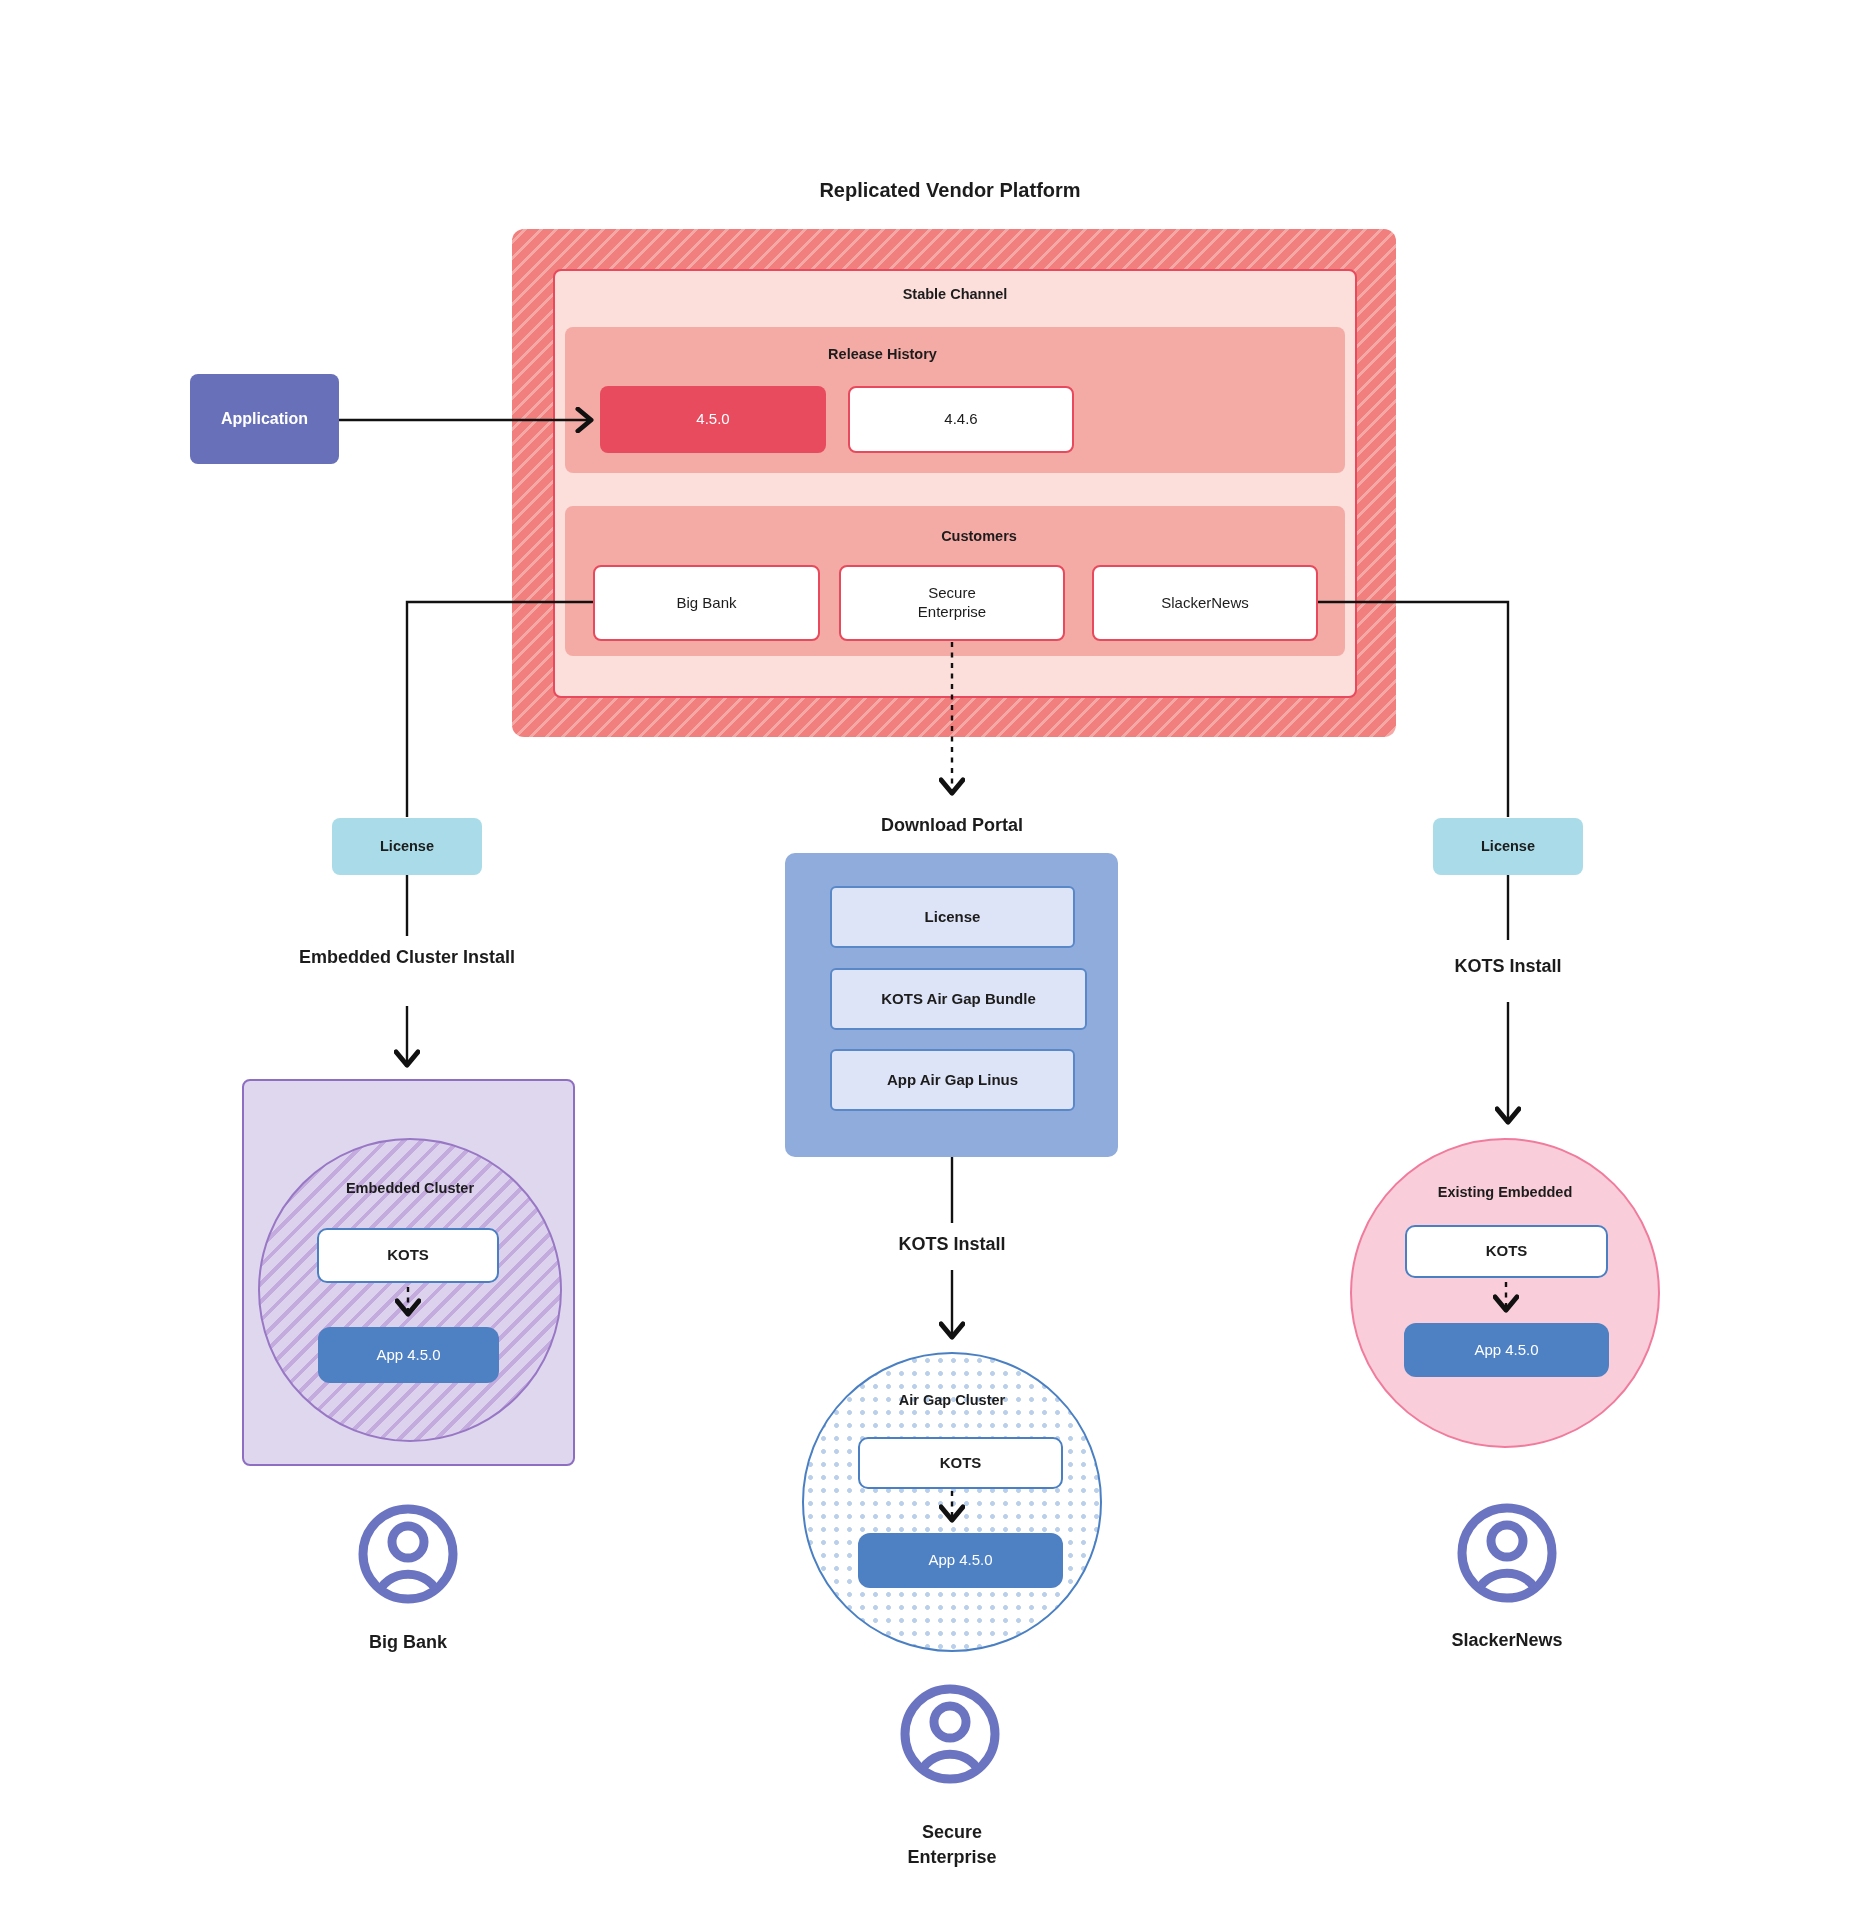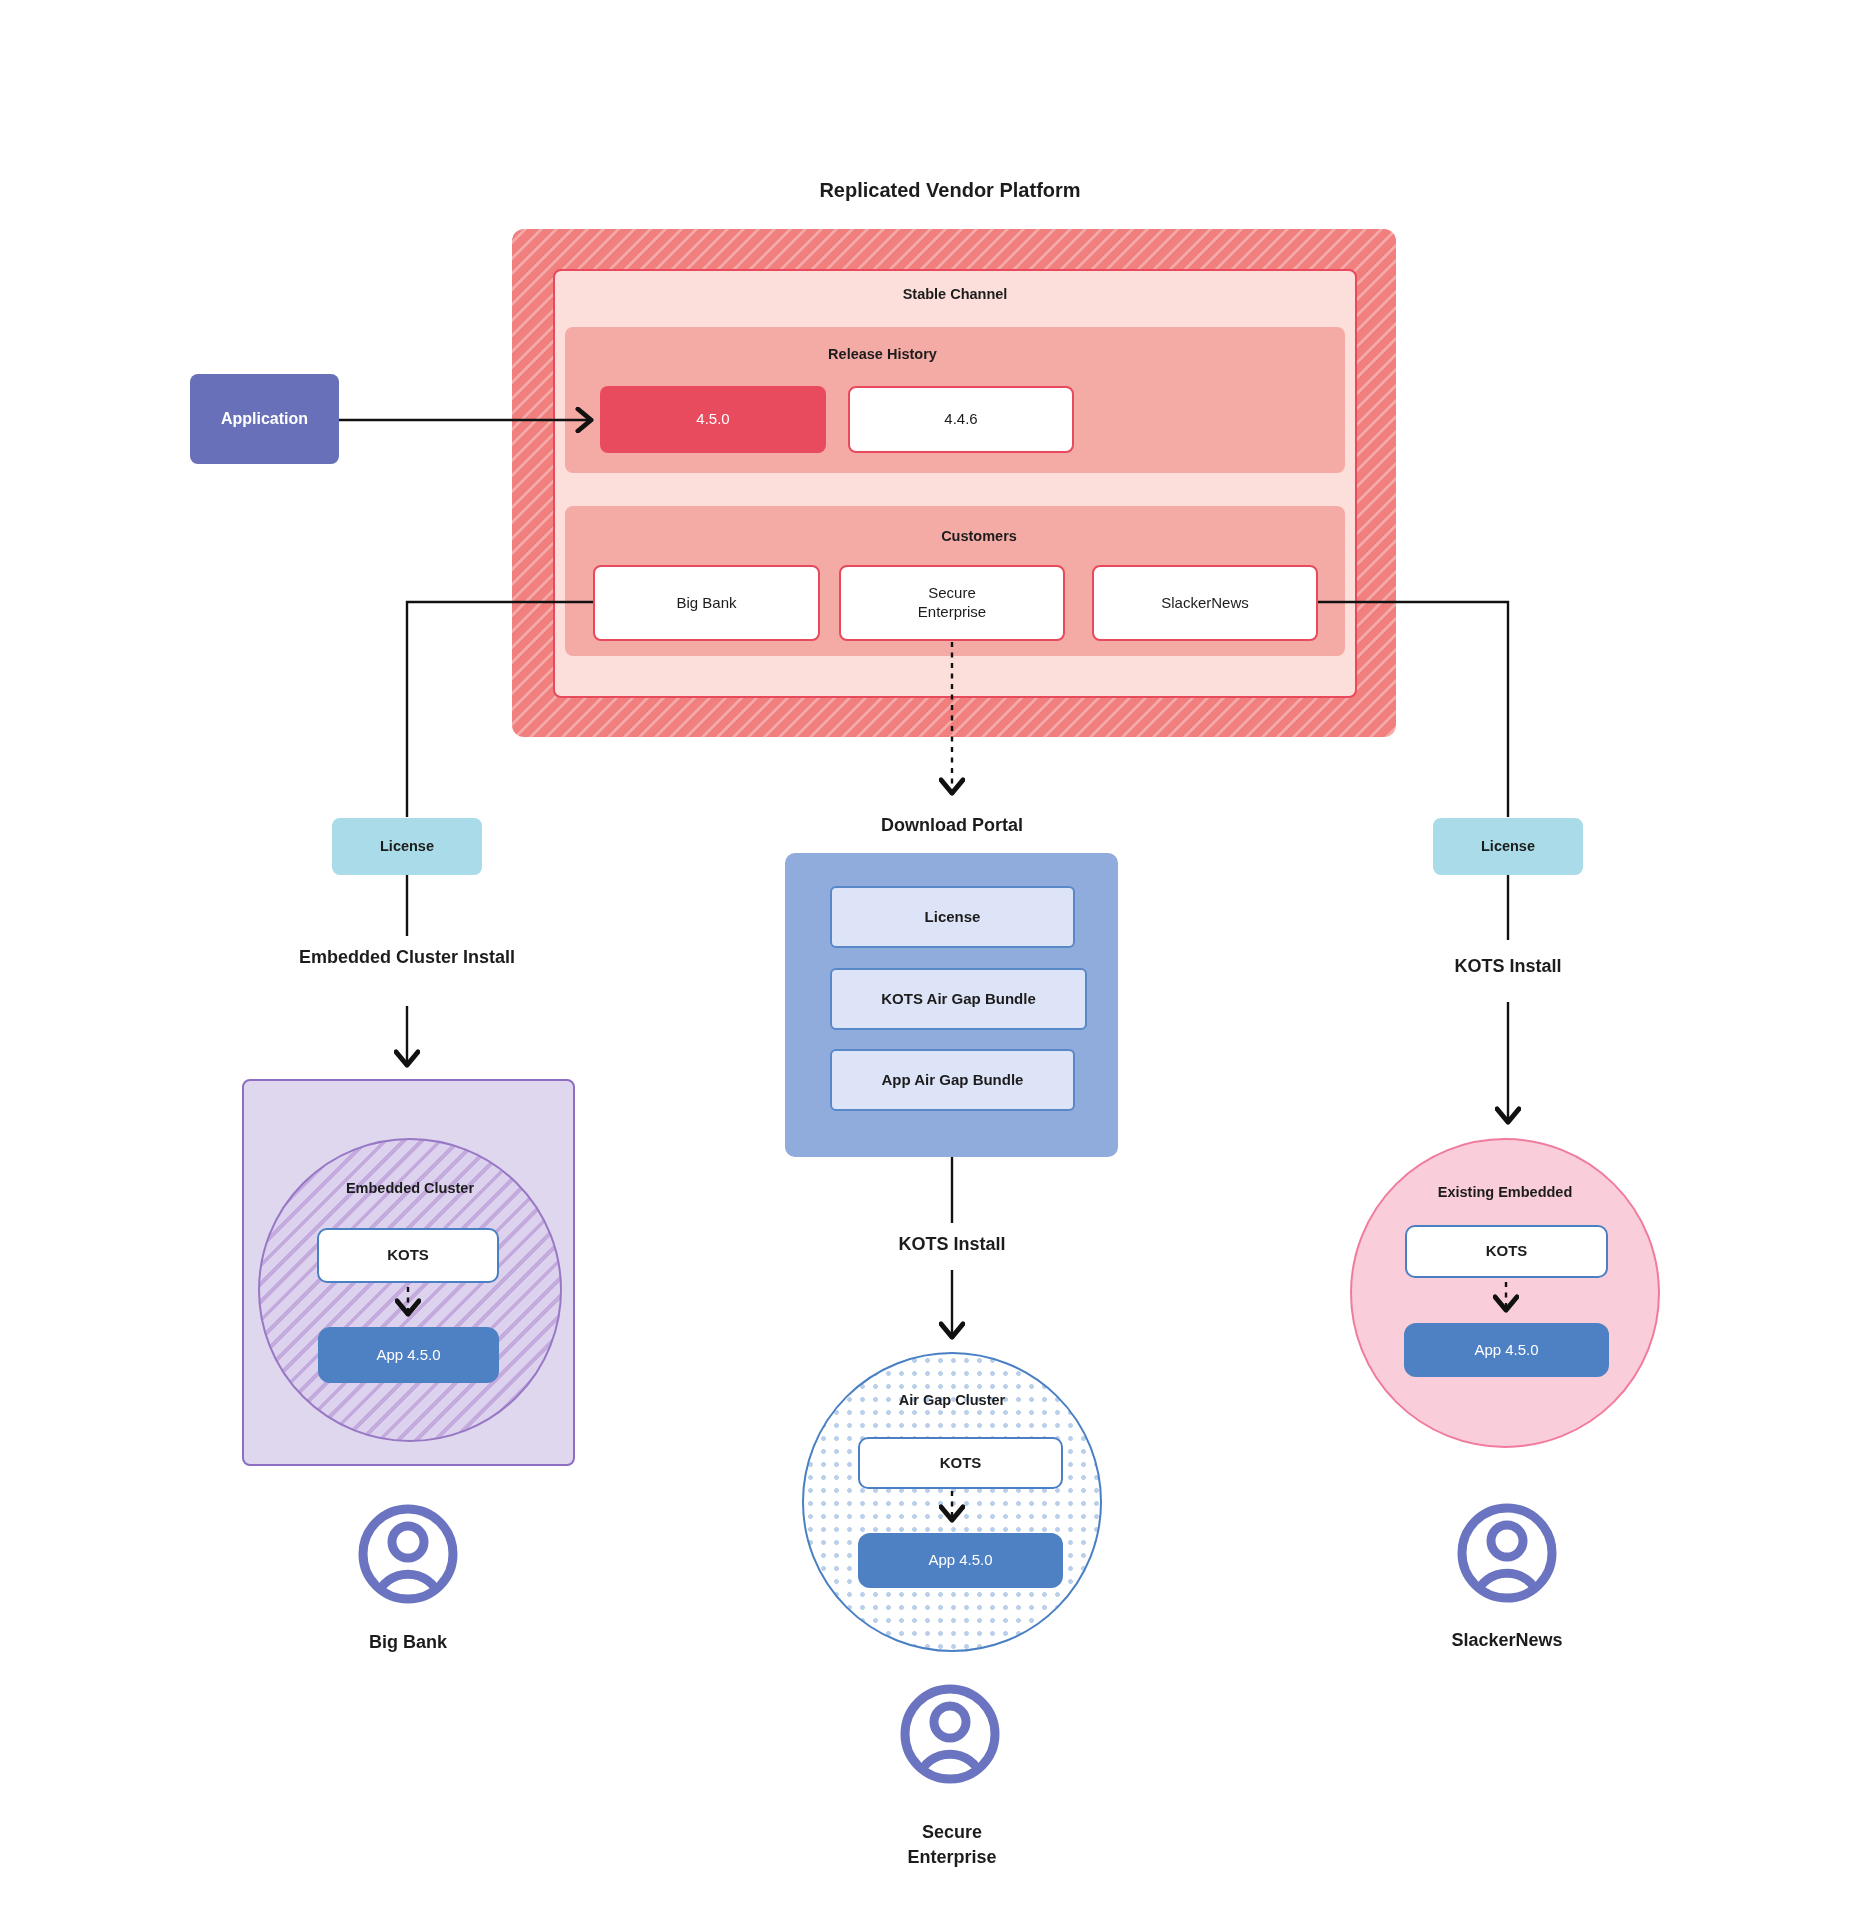--- a/index.html
+++ b/index.html
@@ -95,21 +95,21 @@
     <circle cx="52" cy="52" r="45" fill="none" stroke="#6b74c0" stroke-width="9"></circle>
     <circle cx="52" cy="40" r="16" fill="none" stroke="#6b74c0" stroke-width="9"></circle>
     <path d="M20,97 C29,64 75,64 84,97" fill="none" stroke="#6b74c0" stroke-width="9" clip-path="url(#uc1)"></path>
   </svg>
   <div class="lbl flow-lbl" style="left:308px;top:1630px;width:200px;">Big Bank</div>
 
   <div class="lbl flow-lbl" style="left:802px;top:813px;width:300px;">Download Portal</div>
   <div class="abs portal" style="left:785px;top:853px;width:333px;height:304px;"></div>
   <div class="box p-item" style="left:830px;top:886px;width:245px;height:62px;">License</div>
   <div class="box p-item" style="left:830px;top:968px;width:257px;height:62px;">KOTS Air Gap Bundle</div>
-  <div class="box p-item" style="left:830px;top:1049px;width:245px;height:62px;">App Air Gap Bundle</div>
+  <div class="box p-item" style="left:830px;top:1049px;width:245px;height:62px;">App Air Gap Linus</div>
 
   <div class="lbl flow-lbl" style="left:852px;top:1232px;width:200px;">KOTS Install</div>
 
   <div class="circle airgap-circle" style="left:802px;top:1352px;width:300px;height:300px;"></div>
   <div class="lbl panel-lbl circle-lbl" style="left:802px;top:1392px;width:300px;">Air Gap Cluster</div>
   <div class="box kots" style="left:858px;top:1437px;width:205px;height:52px;">KOTS</div>
   <div class="box appver" style="left:858px;top:1533px;width:205px;height:55px;">App 4.5.0</div>
 
   <svg class="usericon" style="left:898px;top:1682px;" width="104" height="104" viewBox="0 0 104 104">
     <defs>

